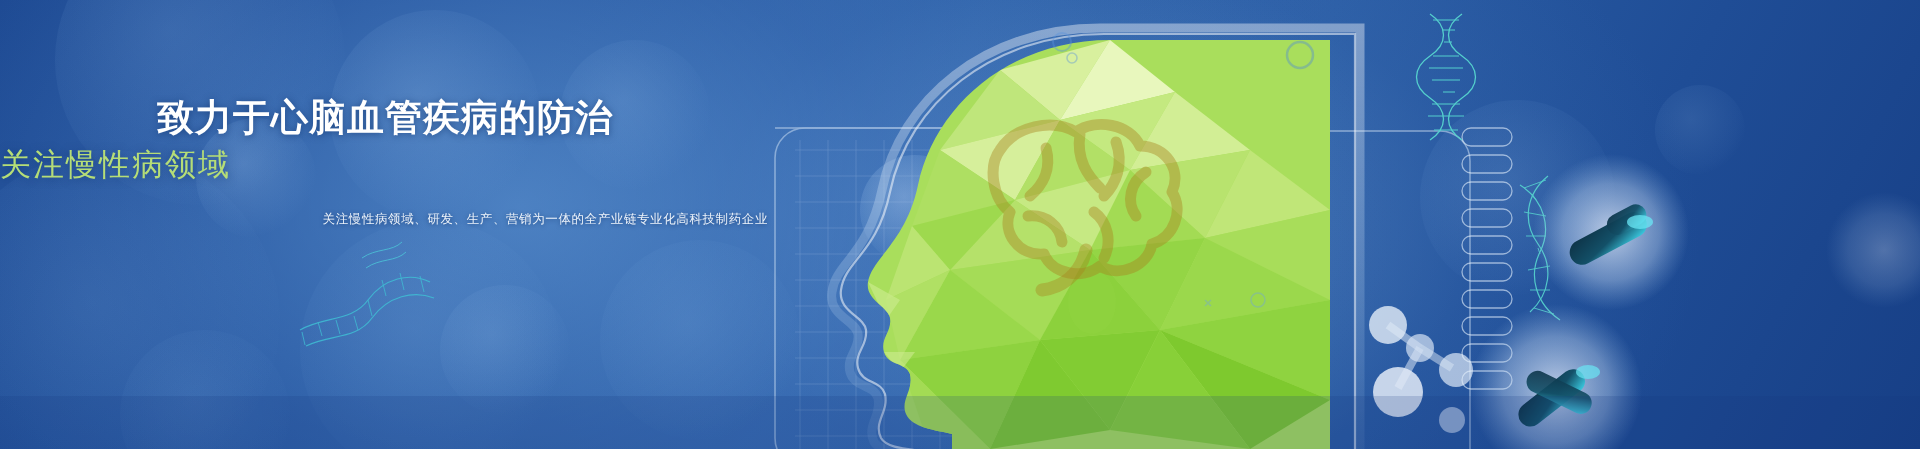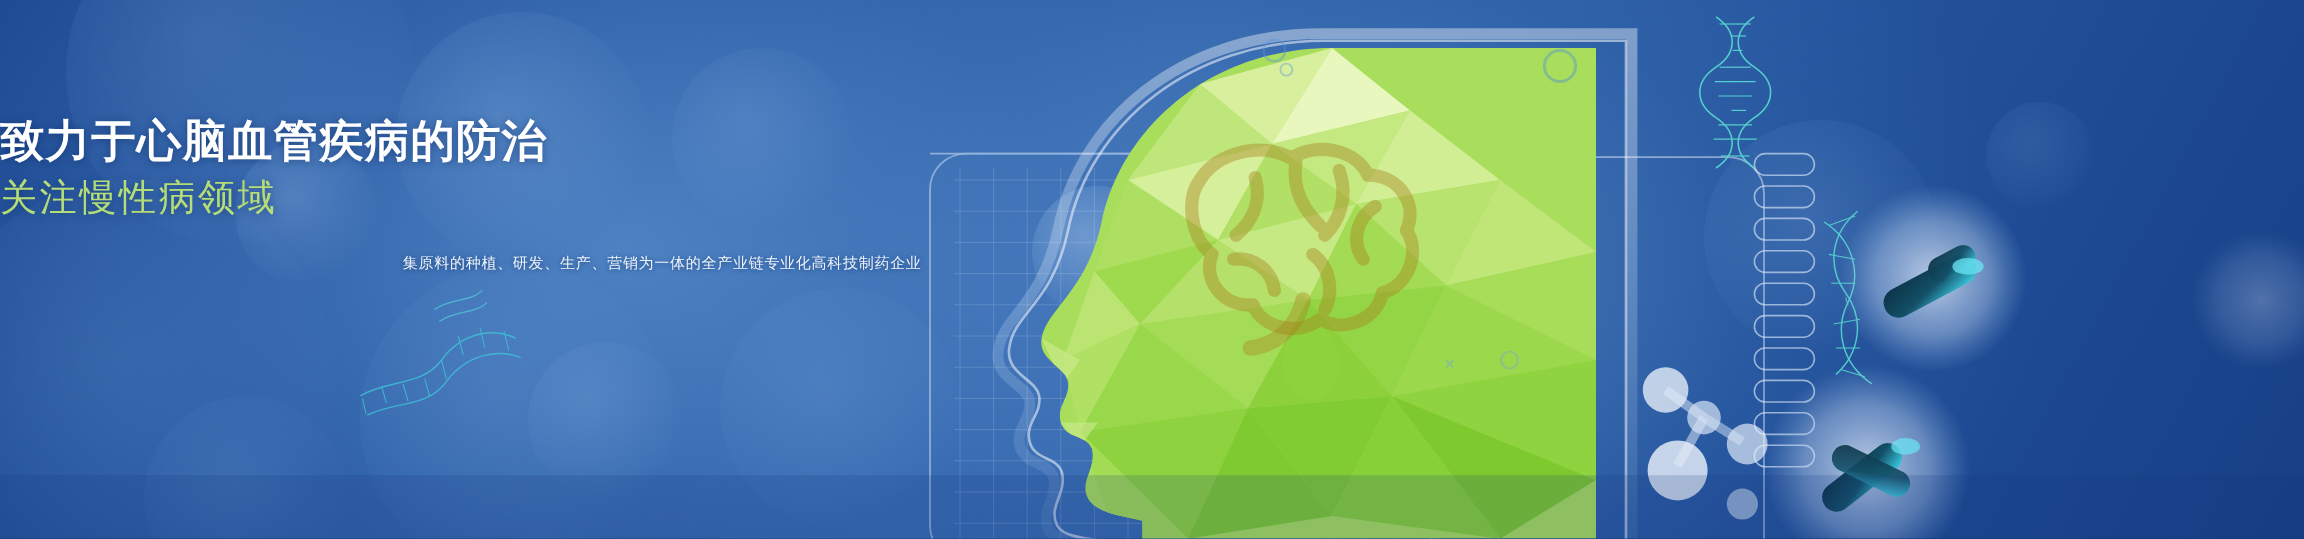--- a/index.html
+++ b/index.html
@@ -16,21 +16,21 @@
   }
 
   
   .bokeh{position:absolute;border-radius:50%;pointer-events:none;}
 
   
   #text-block{position:absolute;left:0;top:0;width:790px;height:449px;}
 
   .headline{
     position:absolute;left:0;top:96px;width:790px;
-    text-align:left;padding-right:20px;box-sizing:border-box;
+    text-align:center;padding-right:20px;box-sizing:border-box;
     font-size:37px;font-weight:bold;color:#ffffff;
     letter-spacing:1px;line-height:44px;white-space:nowrap;
     text-shadow:0 1px 7px rgba(10,40,95,0.55);
   }
 
   .subline{
     position:absolute;left:0;top:145px;width:790px;
     text-align:left;padding-right:212px;box-sizing:border-box;
     font-size:31px;color:#b5dd77;letter-spacing:2px;line-height:40px;
     white-space:nowrap;
@@ -341,16 +341,16 @@
         </g>
 
         <rect x="0" y="396" width="1920" height="53" fill="#14397f" opacity="0.18"></rect>
       </g>
     </svg>
   </div>
 
   <div id="text-block">
     <div class="headline">致力于心脑血管疾病的防治</div>
     <div class="subline">关注慢性病领域</div>
-    <div class="tagline">集原料的种植、研发、生产、营销为一体的全产业链专业化高科技制药企业</div>
+    <div class="tagline">关注慢性病领域、研发、生产、营销为一体的全产业链专业化高科技制药企业</div>
   </div>
 
 </div>
 
 </body></html>

